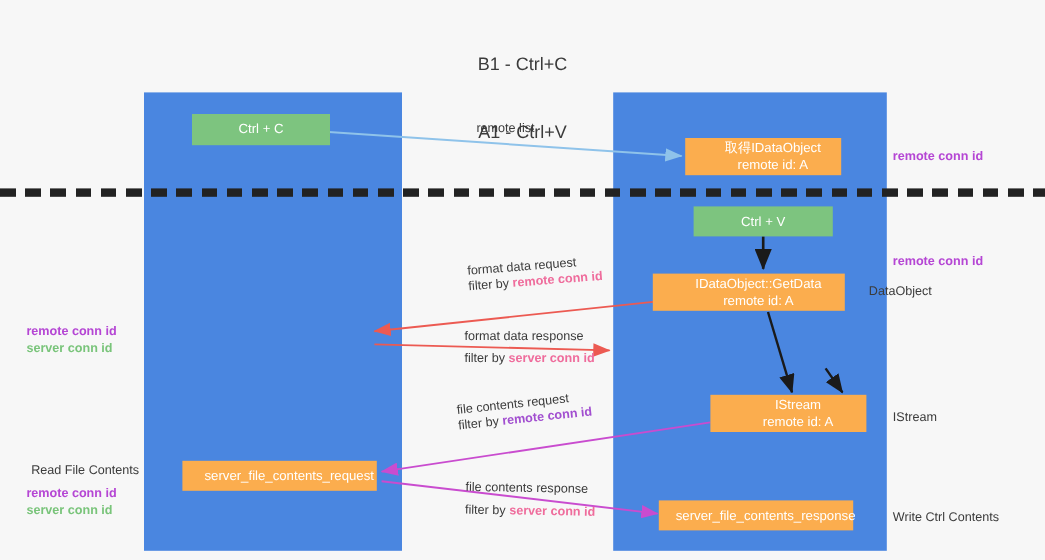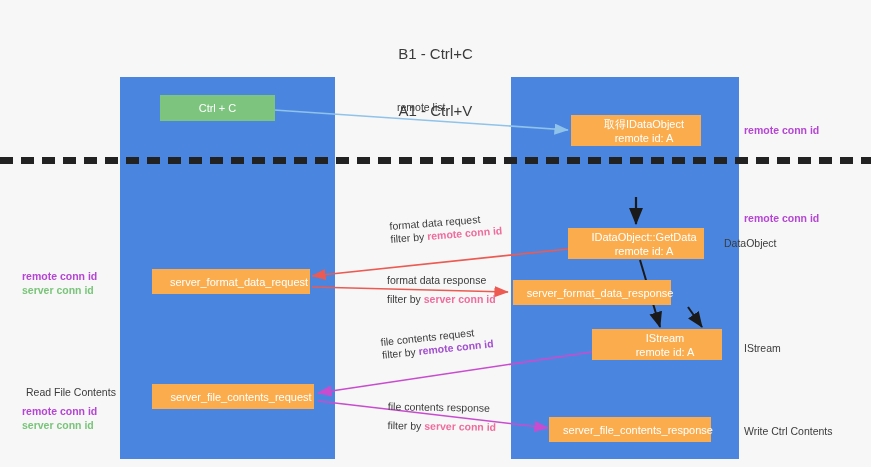--- a/index.html
+++ b/index.html
@@ -173,33 +173,30 @@
 
   <div class="abs node node-green" style="left:160px; top:95px; width:115px; height:26px;">
     <span class="l1">Ctrl + C</span>
   </div>
 
   <div class="abs node node-orange" style="left:571px; top:115px; width:130px; height:31px;">
     <span class="l1">取得IDataObject</span>
     <span class="l2">remote id: A</span>
   </div>
 
-
-  <div class="abs node node-orange" style="left:568px; top:228px; width:136px; height:31px;text-align:center;">
+  <div class="abs node node-green" style="left:578px; top:172px; width:116px; height:25px;">
+    <span class="l1">Ctrl + V</span>
+  </div>
+
+  <div class="abs node node-orange" style="left:544px; top:228px; width:160px; height:31px;text-align:center;">
     <span class="l1">IDataObject::GetData</span>
     <span class="l2">remote id: A</span>
   </div>
 
-  <div class="abs node node-orange" style="left:152px; top:269px; width:158px; height:25px;">
-    <span class="l1">server_format_data_request</span>
-  </div>
-
-  <div class="abs node node-orange" style="left:513px; top:280px; width:158px; height:25px;">
-    <span class="l1">server_format_data_response</span>
-  </div>
+
 
   <div class="abs node node-orange" style="left:592px; top:329px; width:130px; height:31px;">
     <span class="l1">IStream</span>
     <span class="l2">remote id: A</span>
   </div>
 
   <div class="abs node node-orange" style="left:549px; top:417px; width:162px; height:25px;">
     <span class="l1">server_file_contents_response</span>
   </div>
 

